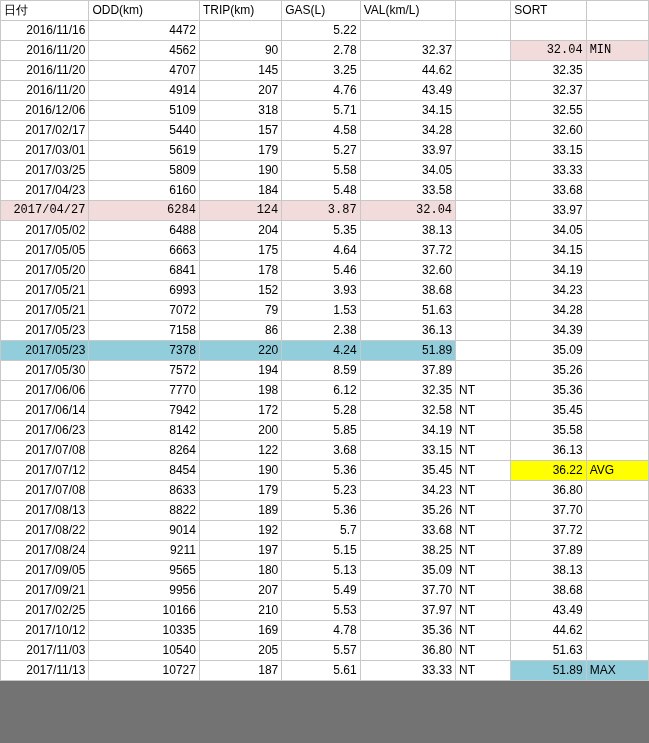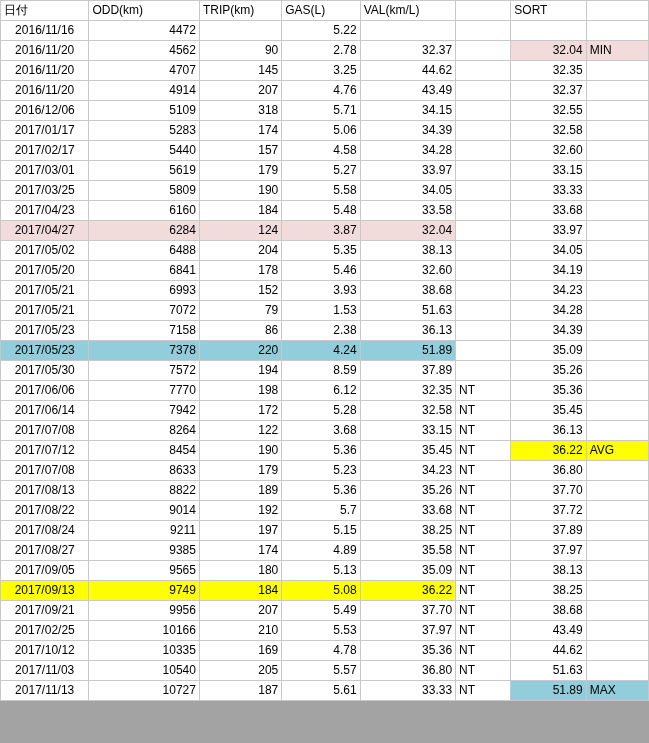--- a/index.html
+++ b/index.html
@@ -10,21 +10,21 @@
   body {
     font-family: "Liberation Sans", sans-serif;
     font-size: 12px;
     color: #000000;
   }
   #sheet {
     position: relative;
     width: 649px;
     height: 743px;
     overflow: hidden;
-    background: #a3a3a3;
+    background: #737373;
   }
   table.grid {
     border-collapse: collapse;
     table-layout: fixed;
     width: 649px;
   }
   table.grid td {
     border: 1px solid #c8c8c8;
     height: 19px;
     padding: 0 3px;
@@ -42,25 +42,25 @@
   col.c-val   { width: 95px; }
   col.c-nt    { width: 55px; }
   col.c-sort  { width: 75px; }
   col.c-tag   { width: 62px; }
 
   .hdr {
     font-size: 12px;
     text-align: left;
   }
   .num { text-align: right; }
-  .ctr { text-align: center; }
+  .ctr { text-align: right; }
   .left { text-align: left; }
 
   
-  .fill-pink   { background: #f2dcdb !important; }
+  .fill-pink   { background: #f2dcdb !important; font-family: Liberation Mono, monospace; }
   .fill-blue   { background: #92cddc !important; }
   .fill-yellow { background: #ffff00 !important; }
 </style>
 </head>
 <body>
 
 <div id="sheet">
   <table class="grid">
     <colgroup>
       <col class="c-date">
@@ -127,30 +127,20 @@
           <td class="ctr">2016/12/06</td>
           <td class="num">5109</td>
           <td class="num">318</td>
           <td class="num">5.71</td>
           <td class="num">34.15</td>
           <td class="left"></td>
           <td class="num">32.55</td>
           <td class="left"></td>
         </tr>
         <tr>
-          <td class="ctr">2017/01/17</td>
-          <td class="num">5283</td>
-          <td class="num">174</td>
-          <td class="num">5.06</td>
-          <td class="num">34.39</td>
-          <td class="left"></td>
-          <td class="num">32.58</td>
-          <td class="left"></td>
-        </tr>
-        <tr>
           <td class="ctr">2017/02/17</td>
           <td class="num">5440</td>
           <td class="num">157</td>
           <td class="num">4.58</td>
           <td class="num">34.28</td>
           <td class="left"></td>
           <td class="num">32.60</td>
           <td class="left"></td>
         </tr>
         <tr>
@@ -197,20 +187,30 @@
           <td class="ctr">2017/05/02</td>
           <td class="num">6488</td>
           <td class="num">204</td>
           <td class="num">5.35</td>
           <td class="num">38.13</td>
           <td class="left"></td>
           <td class="num">34.05</td>
           <td class="left"></td>
         </tr>
         <tr>
+          <td class="ctr">2017/05/05</td>
+          <td class="num">6663</td>
+          <td class="num">175</td>
+          <td class="num">4.64</td>
+          <td class="num">37.72</td>
+          <td class="left"></td>
+          <td class="num">34.15</td>
+          <td class="left"></td>
+        </tr>
+        <tr>
           <td class="ctr">2017/05/20</td>
           <td class="num">6841</td>
           <td class="num">178</td>
           <td class="num">5.46</td>
           <td class="num">32.60</td>
           <td class="left"></td>
           <td class="num">34.19</td>
           <td class="left"></td>
         </tr>
         <tr>
@@ -277,20 +277,30 @@
           <td class="ctr">2017/06/14</td>
           <td class="num">7942</td>
           <td class="num">172</td>
           <td class="num">5.28</td>
           <td class="num">32.58</td>
           <td class="left">NT</td>
           <td class="num">35.45</td>
           <td class="left"></td>
         </tr>
         <tr>
+          <td class="ctr">2017/06/23</td>
+          <td class="num">8142</td>
+          <td class="num">200</td>
+          <td class="num">5.85</td>
+          <td class="num">34.19</td>
+          <td class="left">NT</td>
+          <td class="num">35.58</td>
+          <td class="left"></td>
+        </tr>
+        <tr>
           <td class="ctr">2017/07/08</td>
           <td class="num">8264</td>
           <td class="num">122</td>
           <td class="num">3.68</td>
           <td class="num">33.15</td>
           <td class="left">NT</td>
           <td class="num">36.13</td>
           <td class="left"></td>
         </tr>
         <tr>
@@ -337,50 +347,30 @@
           <td class="ctr">2017/08/24</td>
           <td class="num">9211</td>
           <td class="num">197</td>
           <td class="num">5.15</td>
           <td class="num">38.25</td>
           <td class="left">NT</td>
           <td class="num">37.89</td>
           <td class="left"></td>
         </tr>
         <tr>
-          <td class="ctr">2017/08/27</td>
-          <td class="num">9385</td>
-          <td class="num">174</td>
-          <td class="num">4.89</td>
-          <td class="num">35.58</td>
-          <td class="left">NT</td>
-          <td class="num">37.97</td>
-          <td class="left"></td>
-        </tr>
-        <tr>
           <td class="ctr">2017/09/05</td>
           <td class="num">9565</td>
           <td class="num">180</td>
           <td class="num">5.13</td>
           <td class="num">35.09</td>
           <td class="left">NT</td>
           <td class="num">38.13</td>
           <td class="left"></td>
         </tr>
         <tr>
-          <td class="ctr fill-yellow">2017/09/13</td>
-          <td class="num fill-yellow">9749</td>
-          <td class="num fill-yellow">184</td>
-          <td class="num fill-yellow">5.08</td>
-          <td class="num fill-yellow">36.22</td>
-          <td class="left">NT</td>
-          <td class="num">38.25</td>
-          <td class="left"></td>
-        </tr>
-        <tr>
           <td class="ctr">2017/09/21</td>
           <td class="num">9956</td>
           <td class="num">207</td>
           <td class="num">5.49</td>
           <td class="num">37.70</td>
           <td class="left">NT</td>
           <td class="num">38.68</td>
           <td class="left"></td>
         </tr>
         <tr>

